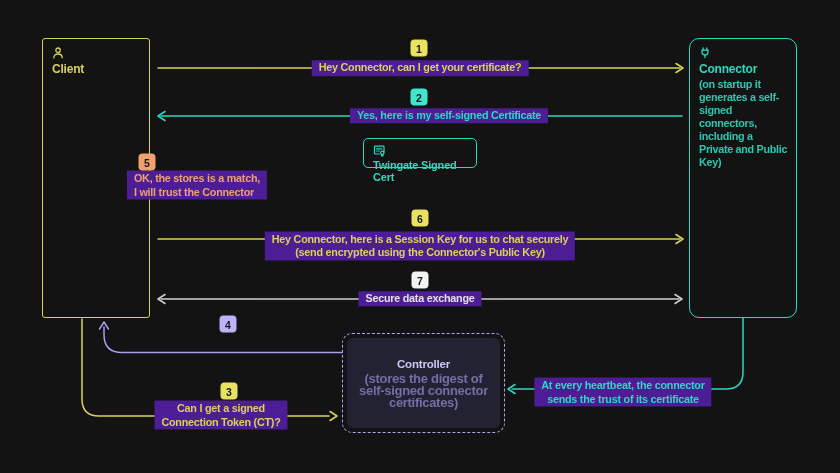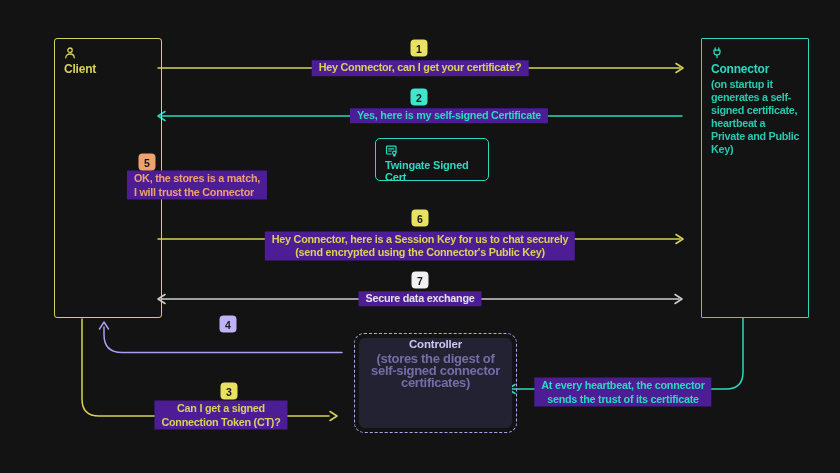--- a/index.html
+++ b/index.html
@@ -1,30 +1,30 @@
 <!DOCTYPE html>
 <html><head>
 <meta charset="utf-8">
 <style>
   html,body{margin:0;padding:0;background:#131314;}
   .stage{position:relative;width:840px;height:473px;background:#131314;
          font-family:"Liberation Sans",sans-serif;overflow:hidden;}
   .wires{position:absolute;left:0;top:0;z-index:1;}
-  .box{position:absolute;z-index:2;box-sizing:border-box;margin-left:12px;}
+  .box{position:absolute;z-index:2;box-sizing:border-box;}
   .client-box{left:42px;top:38px;width:108px;height:280px;border:1.5px solid #d8d25a;border-radius:3px;}
-  .connector-box{left:689px;top:38px;width:108px;height:280px;border:1.5px solid #2dd9be;border-radius:1px;}
+  .connector-box{left:689px;top:38px;width:108px;height:280px;border:1.5px solid #2dd9be;border-radius:10px;}
   .node-pad{padding:8px 9px;}
   .node-title{font-size:12px;font-weight:700;margin-top:3px;letter-spacing:-0.2px;}
   .node-note{font-size:10.8px;line-height:13px;margin-top:2px;letter-spacing:-0.3px;font-weight:600;width:90px;}
-  .cert-box{left:363px;top:138px;width:114px;height:43px;border:1.5px solid #2dd9be;border-radius:5px;padding:6px 9px;}
+  .cert-box{left:363px;top:138px;width:114px;height:30px;border:1.5px solid #2dd9be;border-radius:5px;padding:6px 9px;}
   .cert-label{font-size:11px;font-weight:700;margin-top:2px;letter-spacing:-0.2px;}
   .controller-outer{left:342px;top:333px;width:163px;height:100px;border:1.5px dashed #b2a5f0;
                     border-radius:10px;padding:4px;}
   .controller-inner{width:100%;height:100%;background:#222232;border-radius:6px;display:flex;
-                    flex-direction:column;align-items:center;text-align:center;}
+                    flex-direction:column;align-items:center;justify-content:center;text-align:center;}
   .controller-title{color:#ccc6f5;font-weight:700;font-size:11.5px;letter-spacing:-0.2px;}
   .controller-note{color:#746da6;font-size:13px;line-height:12px;margin-top:3px;width:132px;
                    font-weight:700;letter-spacing:-0.3px;}
   .badge{position:absolute;width:17px;height:17px;border-radius:4px;display:flex;align-items:center;
          justify-content:center;font-size:10.5px;font-weight:700;color:#17171c;
          transform:translate(-50%,-50%);z-index:4;}
   .msg{position:absolute;transform:translate(-50%,-50%);background:#4c1d95;padding:1px 7px;
        font-size:10.8px;font-weight:600;letter-spacing:-0.25px;line-height:13.5px;text-align:center;
        white-space:nowrap;z-index:3;}
   .msg span{display:block;}
@@ -66,21 +66,21 @@
     <div class="node-title c-yellow">Client</div>
   </div>
 
   <div class="box connector-box node-pad">
     <svg class="icon" width="12" height="12" viewBox="0 0 12 12" fill="none" stroke="#2dd9be" stroke-width="1.3" stroke-linecap="round" stroke-linejoin="round">
       <path d="M4.2 0.9 V3 M7.8 0.9 V3"></path>
       <path d="M3 3.2 H9 V5.1 C9 6.8 7.8 8 6 8 C4.2 8 3 6.8 3 5.1 Z"></path>
       <path d="M6 8 V10.6"></path>
     </svg>
     <div class="node-title c-teal">Connector</div>
-    <div class="node-note c-teal-dim">(on startup it generates a self-signed certificate, heartbeat a Private and Public Key)</div>
+    <div class="node-note c-teal-dim">(on startup it generates a self-signed connectors, including a Private and Public Key)</div>
   </div>
 
   <div class="box cert-box">
     <svg class="icon" width="13" height="12" viewBox="0 0 13 12" fill="none" stroke="#2dd9be" stroke-width="1.2" stroke-linecap="round" stroke-linejoin="round">
       <path d="M11 7 V2 Q11 1.2 10.2 1.2 H2.3 Q1.5 1.2 1.5 2 V8.2 Q1.5 9 2.3 9 H6.2"></path>
       <path d="M3.6 3.8 H8.8 M3.6 6 H6.2"></path>
       <circle cx="9.3" cy="7.8" r="1.7"></circle>
       <path d="M8.7 9.3 L8.7 11 L9.3 10.3 L9.9 11 L9.9 9.3"></path>
     </svg>
     <div class="cert-label c-teal">Twingate Signed Cert</div>

